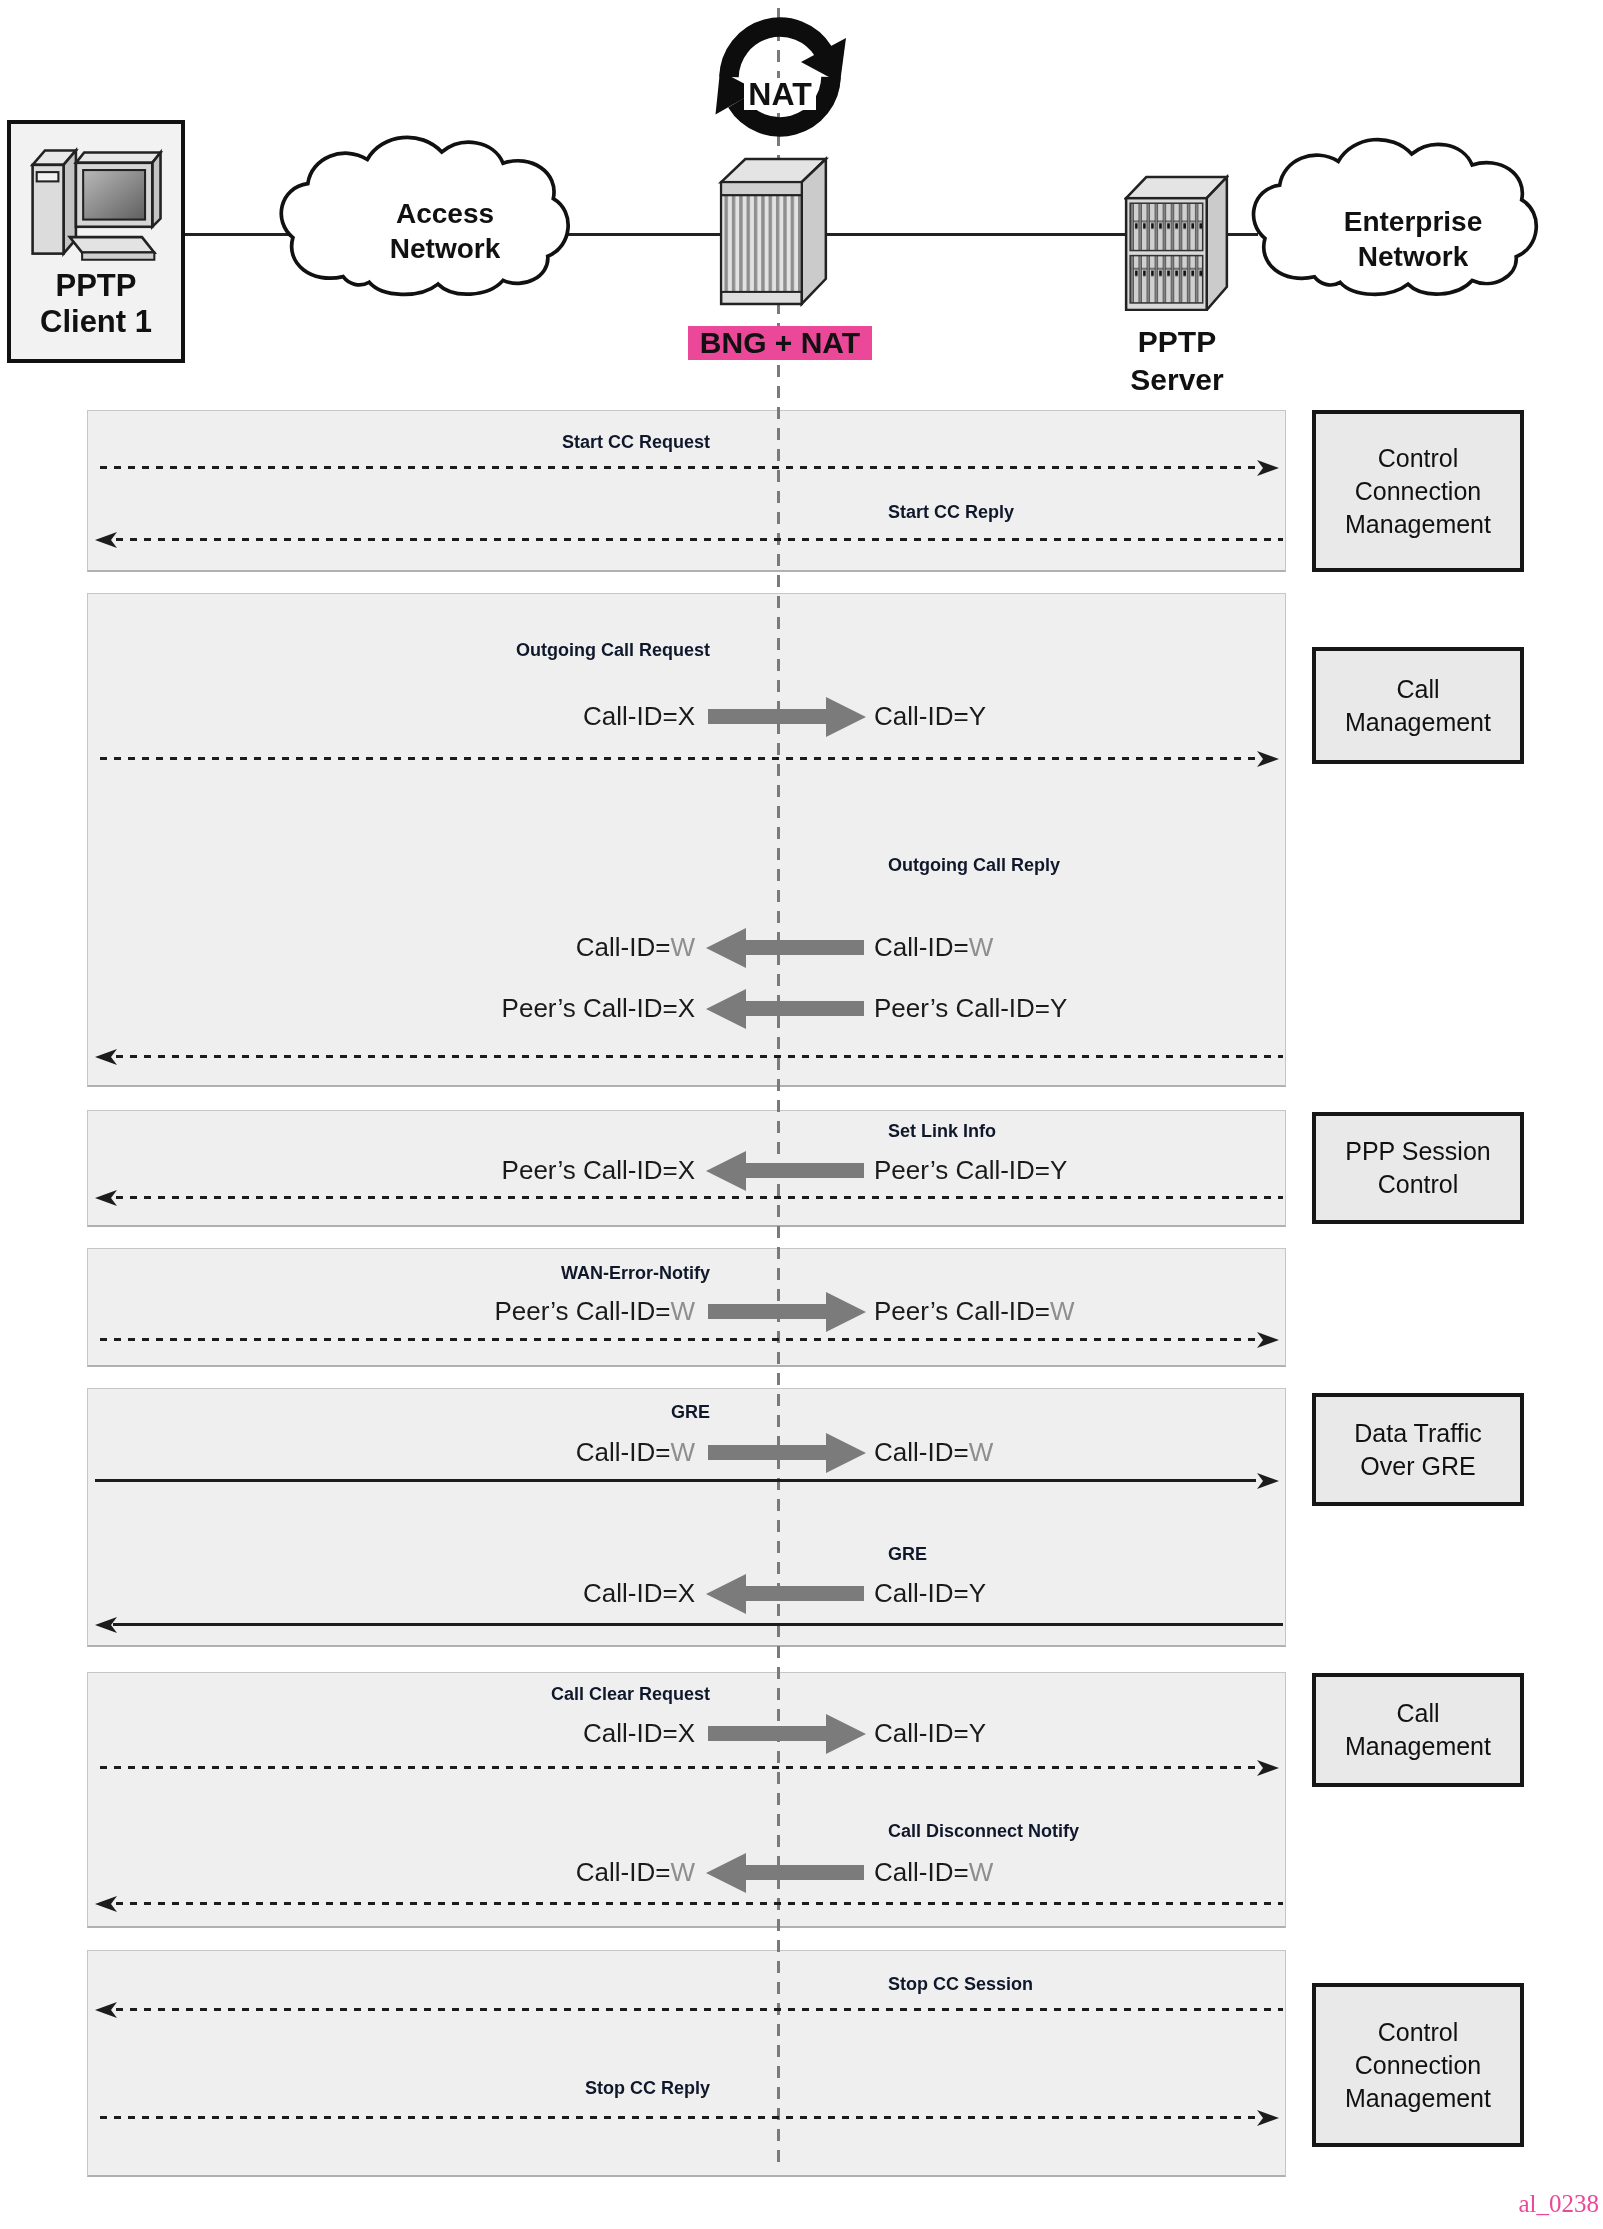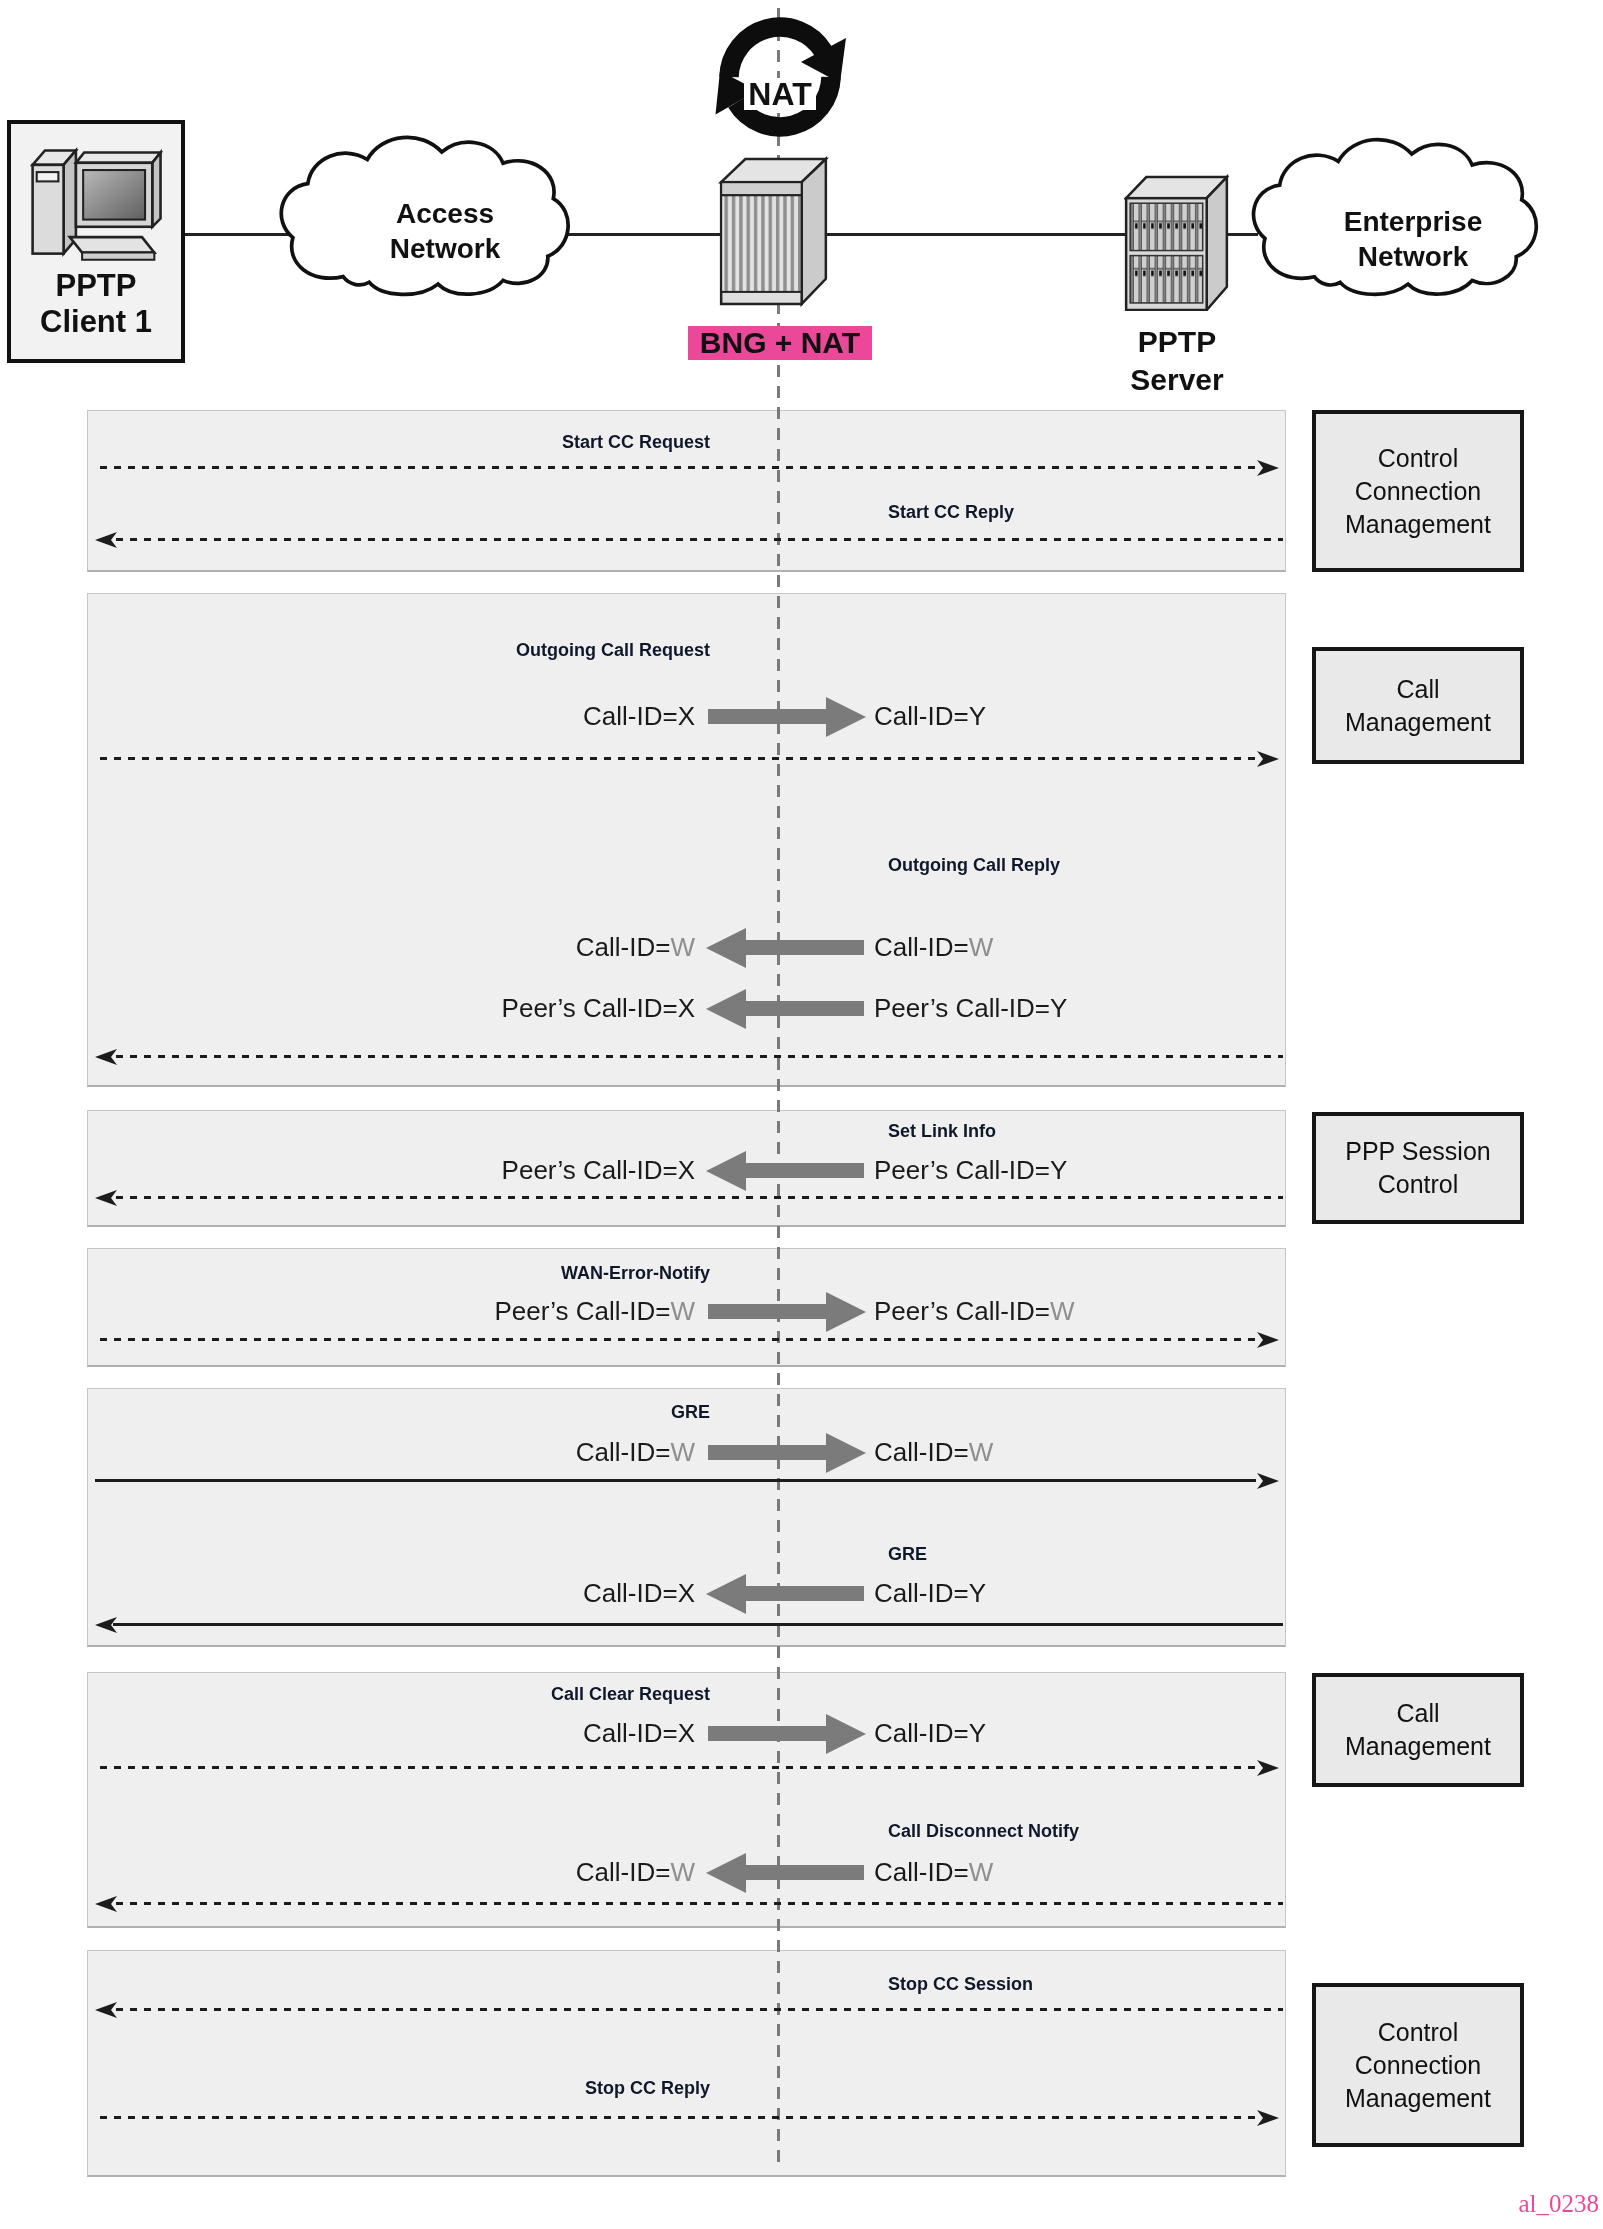--- a/index.html
+++ b/index.html
@@ -130,20 +130,22 @@
   <div class="topo-lbl" style="left:1268px;top:204px;width:290px;font-size:28px;line-height:35px;">Enterprise
 Network</div>
 
   <div class="sidebox" style="top:410px;height:162px;">Control
 Connection
 Management</div>
   <div class="sidebox" style="top:647px;height:117px;">Call
 Management</div>
   <div class="sidebox" style="top:1112px;height:112px;">PPP Session
 Control</div>
+  <div class="sidebox" style="top:1393px;height:113px;">Data Traffic
+Over GRE</div>
   <div class="sidebox" style="top:1673px;height:114px;">Call
 Management</div>
   <div class="sidebox" style="top:1983px;height:164px;">Control
 Connection
 Management</div>
 
   <div class="lbl lbl-left" style="top:426px;">Start CC Request</div>
   <div class="dotline" style="left:100px;top:466px;width:1160px;"></div>
   <svg class="abs" style="left:1256px;top:459px;" width="24" height="18">
       <polygon points="1,1 23,9 1,17 7,9" fill="#1c1c1c"></polygon>

